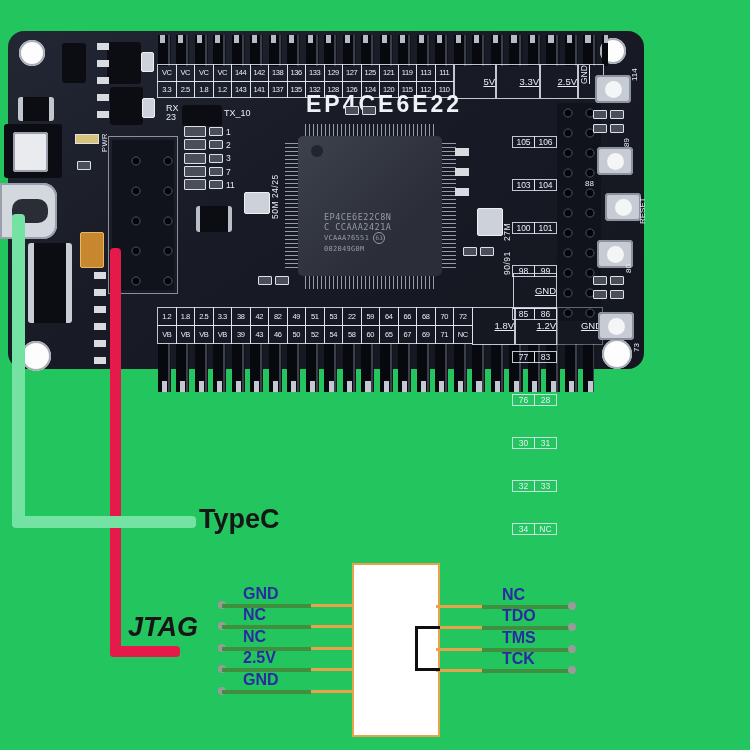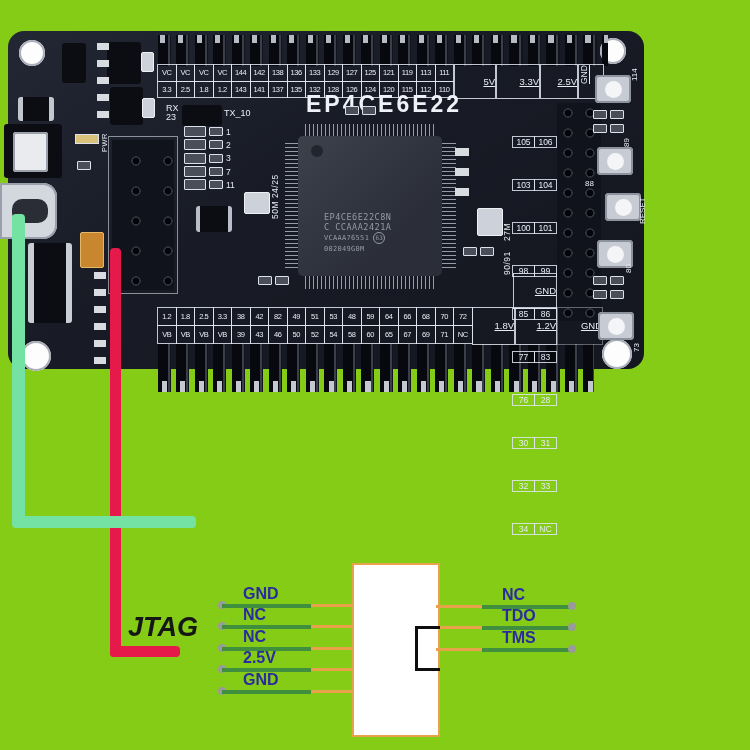--- a/index.html
+++ b/index.html
@@ -1,16 +1,16 @@
 <!DOCTYPE html>
 <html style="--typec-wire: #74e2a3; --jtag-wire: #e6194b; --wire-green: #3f8f3f; --lead-orange: #e8a24a; --label-blue: #2b2ba0;"><head>
 <meta charset="utf-8">
 <style>
   html,body{margin:0;padding:0;background:#fff;}
-  .canvas{position:relative;width:750px;height:750px;background:#84cc16;overflow:hidden;
+  .canvas{position:relative;width:750px;height:750px;background:#22c55e;overflow:hidden;
           font-family:"Liberation Sans",sans-serif;}
   
   .board{position:absolute;left:8px;top:31px;width:636px;height:338px;border-radius:16px;
          background:linear-gradient(145deg,#232734,#181b25 45%,#141620);z-index:1;}
   .hole{position:absolute;border-radius:50%;background:#fdfdfd;box-shadow:inset 0 0 0 2px #a9aeb8;}
   .pinstrip{position:absolute;background:
       repeating-linear-gradient(90deg,#07090e 0 10px,#3a3f4a 10px 12px,#12141c 12px 13px,rgba(0,0,0,0) 13px 18.5px);}
   .pinstrip.top::before{content:"";position:absolute;left:0;right:0;top:0;height:8px;
       background:repeating-linear-gradient(90deg,rgba(0,0,0,0) 0 2px,#b6bbc5 2px 7px,rgba(0,0,0,0) 7px 18.5px);}
   .pinstrip.bot::after{content:"";position:absolute;left:0;right:0;bottom:0;height:11px;
@@ -215,21 +215,21 @@
         </div>
         <div class="cell2">
           <span class="t">51</span>
           <span class="b">52</span>
         </div>
         <div class="cell2">
           <span class="t">53</span>
           <span class="b">54</span>
         </div>
         <div class="cell2">
-          <span class="t">48</span>
+          <span class="t">22</span>
           <span class="b">58</span>
         </div>
         <div class="cell2">
           <span class="t">59</span>
           <span class="b">60</span>
         </div>
         <div class="cell2">
           <span class="t">64</span>
           <span class="b">65</span>
         </div>
@@ -377,20 +377,21 @@
     <div class="cmp" style="left:585px;top:74px;"><span class="smd small"></span><span class="smd small"></span></div>
     <div class="cmp" style="left:585px;top:88px;"><span class="smd small"></span><span class="smd small"></span></div>
     <div class="cmp" style="left:585px;top:240px;"><span class="smd small"></span><span class="smd small"></span></div>
     <div class="cmp" style="left:585px;top:254px;"><span class="smd small"></span><span class="smd small"></span></div>
   </div>
 
   <div class="wire w-red" style="left:110px;top:248px;width:11px;height:409px;z-index:5;"></div>
   <div class="wire w-red" style="left:110px;top:646px;width:70px;height:11px;z-index:5;"></div>
   <div class="wire w-green" style="left:12px;top:214px;width:13px;height:313px;z-index:6;"></div>
   <div class="wire w-green" style="left:12px;top:516px;width:184px;height:12px;z-index:7;"></div>
+  <div class="biglabel" style="left:199px;top:504px;">TypeC</div>
   <div class="biglabel" style="left:128px;top:612px;font-style:italic;">JTAG</div>
 
   <div class="sch-rect"></div>
   <div class="pinrows rows-left" style="left:218px;top:586px;width:136px;">
 
       <div class="prow">
         <span class="lbl">GND</span>
         <span class="dot"></span>
         <span class="seg green"></span>
         <span class="seg lead"></span>
@@ -441,16 +442,22 @@
         <span class="dot"></span>
       </div>
 
       <div class="prow">
         <span class="lbl">TMS</span>
         <span class="seg lead"></span>
         <span class="seg green"></span>
         <span class="dot"></span>
       </div>
 
+      <div class="prow">
+        <span class="lbl">TCK</span>
+        <span class="seg lead"></span>
+        <span class="seg green"></span>
+        <span class="dot"></span>
+      </div>
     </div>
   <div class="bracket"></div>
 
 </div>
 
 </body></html>

